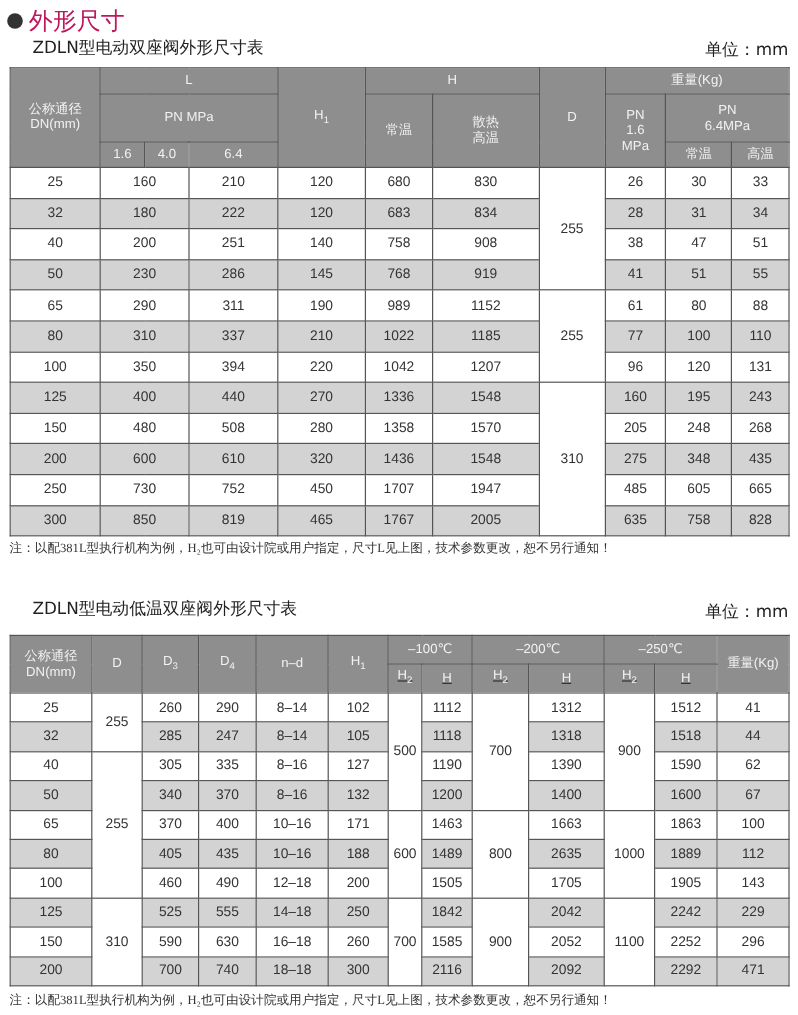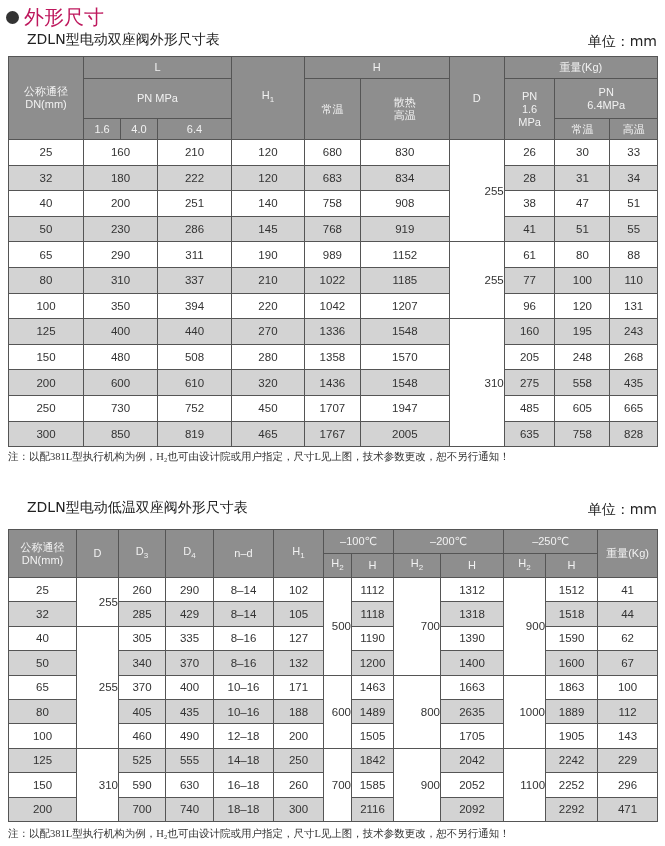--- a/index.html
+++ b/index.html
@@ -6,21 +6,21 @@
   body { width:665px; height:846px; position:relative; font-family:"Liberation Sans","DejaVu Sans",sans-serif; color:#333; overflow:hidden; }
   .section-title { position:absolute; left:6px; top:4px; font-size:20px; color:#be185d; display:flex; align-items:center; font-family:"DejaVu Sans",sans-serif; }
   .bullet { width:13px; height:13px; border-radius:50%; background:#333; display:inline-block; margin-right:5px; }
   .table-title { position:absolute; left:27px; font-size:14px; color:#222; font-family:"DejaVu Sans",sans-serif; }
   .unit { position:absolute; right:8px; font-size:14px; color:#222; font-family:"DejaVu Sans",sans-serif; }
   table { position:absolute; left:8px; border-collapse:collapse; table-layout:fixed; font-size:11.5px; }
   td, th { border:1px solid #555; text-align:center; vertical-align:middle; padding:0; overflow:hidden; white-space:nowrap; }
   th { background:#8e8e8e; color:#f2f2f2; font-weight:normal; font-size:11px; line-height:13px; }
   td { color:#333; }
   tr.g td.s { background:#d3d3d3; }
-  td.w { background:#fff !important;text-align:right; }
+  td.w { background:#fff !important; }
   .note { position:absolute; left:8px; font-size:10.5px; color:#333; font-family:Liberation Serif, serif; }
   sub { font-size:8px; vertical-align:sub; }
 </style>
 </head>
 <body>
 
 <div class="section-title">
   <span class="bullet"></span>
   <span>外形尺寸</span>
 </div>
@@ -175,21 +175,21 @@
         <td class="s">268</td>
       </tr>
       <tr class="g" style="height: 25.6px;">
         <td class="s">200</td>
         <td class="s" colspan="2">600</td>
         <td class="s">610</td>
         <td class="s">320</td>
         <td class="s">1436</td>
         <td class="s">1548</td>
         <td class="s">275</td>
-        <td class="s">558</td>
+        <td class="s">348</td>
         <td class="s">435</td>
       </tr>
       <tr style="height: 25.6px;">
         <td class="s">250</td>
         <td class="s" colspan="2">730</td>
         <td class="s">752</td>
         <td class="s">450</td>
         <td class="s">1707</td>
         <td class="s">1947</td>
         <td class="s">485</td>
@@ -238,21 +238,21 @@
       <th rowspan="2">D</th>
       <th rowspan="2"><span>D</span><sub>3</sub></th>
       <th rowspan="2"><span>D</span><sub>4</sub></th>
       <th rowspan="2">n–d</th>
       <th rowspan="2"><span>H</span><sub>1</sub></th>
       <th colspan="2">–100℃</th>
       <th colspan="2">–200℃</th>
       <th colspan="2">–250℃</th>
       <th rowspan="2">重量(Kg)</th>
     </tr>
-    <tr style="height:24px;">
+    <tr style="height:24px;text-decoration:underline;">
       <th><span>H</span><sub>2</sub></th>
       <th>H</th>
       <th><span>H</span><sub>2</sub></th>
       <th>H</th>
       <th><span>H</span><sub>2</sub></th>
       <th>H</th>
     </tr>
   </thead>
   <tbody id="t2body">
       <tr style="height: 24.4px;">
@@ -266,21 +266,21 @@
         <td class="s">1112</td>
         <td class="w" rowspan="4">700</td>
         <td class="s">1312</td>
         <td class="w" rowspan="4">900</td>
         <td class="s">1512</td>
         <td class="s">41</td>
       </tr>
       <tr class="g" style="height: 24.4px;">
         <td class="s">32</td>
         <td class="s">285</td>
-        <td class="s">429</td>
+        <td class="s">247</td>
         <td class="s">8–14</td>
         <td class="s">105</td>
         <td class="s">1118</td>
         <td class="s">1318</td>
         <td class="s">1518</td>
         <td class="s">44</td>
       </tr>
       <tr style="height: 24.4px;">
         <td class="s">40</td>
         <td class="w" rowspan="5">255</td>

